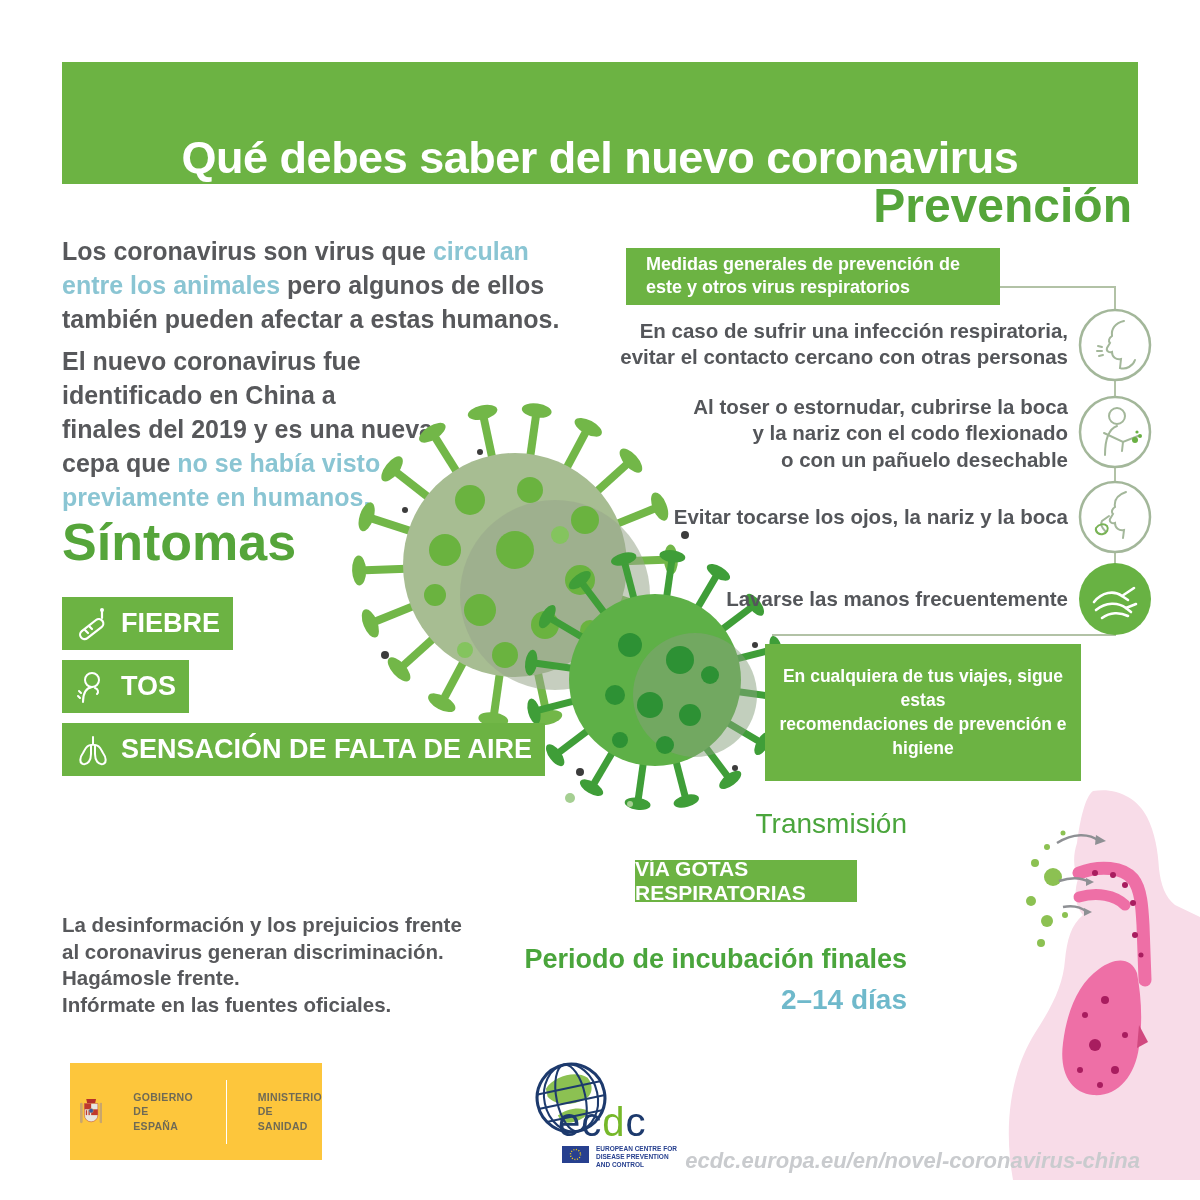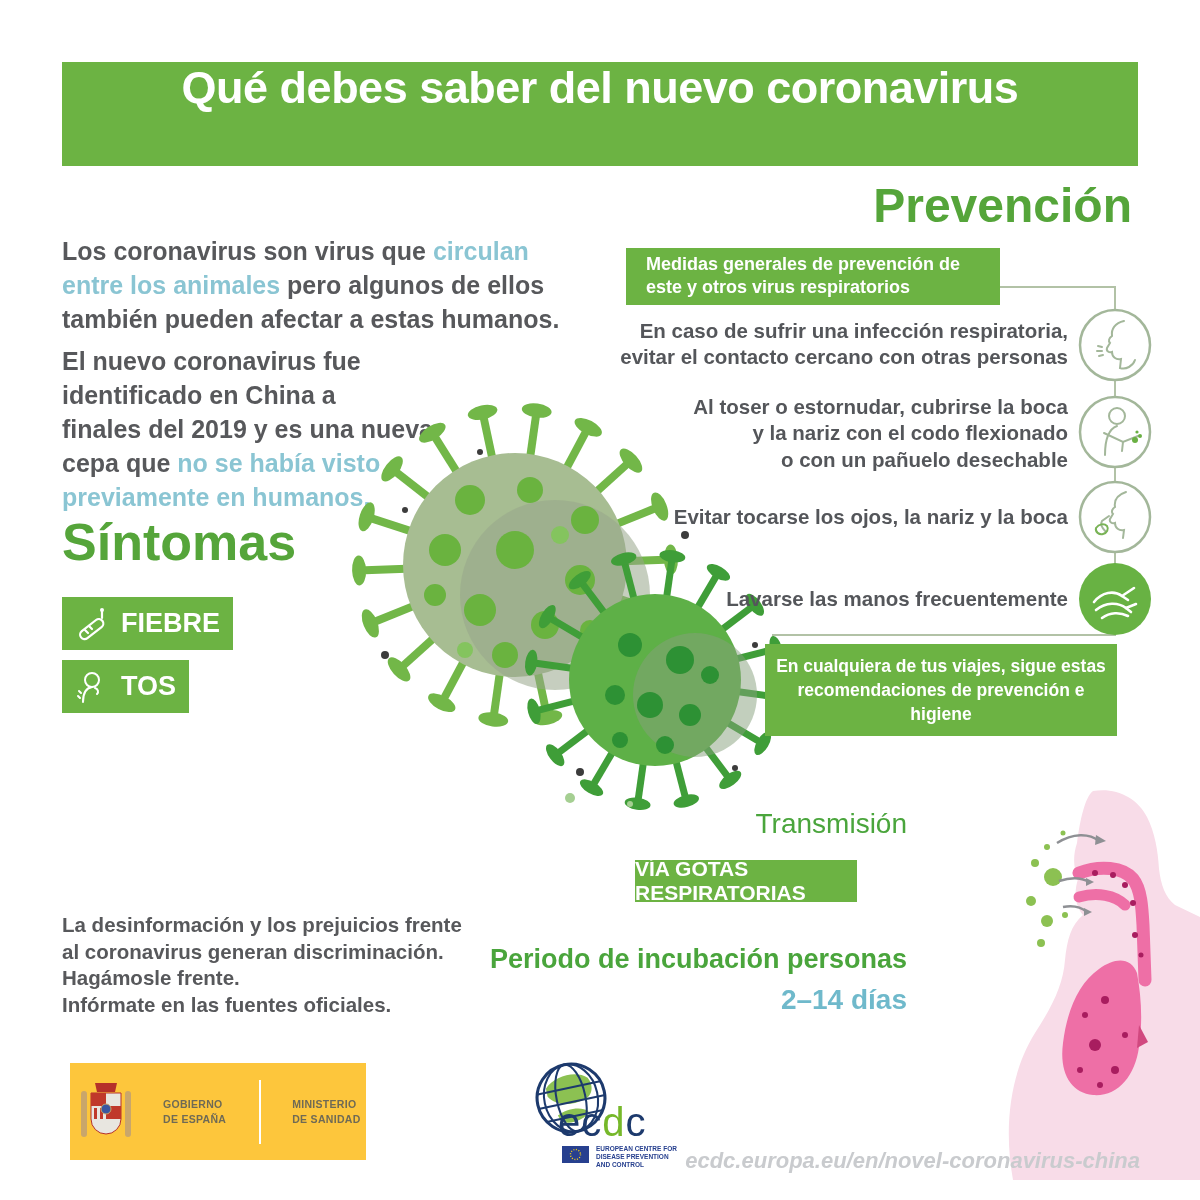--- a/index.html
+++ b/index.html
@@ -2,22 +2,22 @@
 <html><head>
 <meta charset="utf-8">
 <style>
   html,body{margin:0;padding:0;background:#e9e9e9;}
   .page{position:relative;width:1200px;height:1200px;background:#ffffff;overflow:hidden;
         font-family:"Liberation Sans",sans-serif;margin:0 auto;}
   .abs{position:absolute;}
   .pre{white-space:pre-line;}
 
   
-  .banner{left:62px;top:62px;width:1076px;height:104px;background:#6cb343;
-          display:flex;align-items:flex-start;justify-content:center;}
+  .banner{left:62px;top:62px;width:1076px;height:122px;background:#6cb343;
+          display:flex;align-items:flex-end;justify-content:center;}
   .banner h1{margin:0;color:#ffffff;font-size:45px;font-weight:700;letter-spacing:-.5px;}
 
   
   .intro{color:#57585b;font-size:25px;font-weight:700;line-height:1.36;}
   .intro-1{left:62px;top:234px;width:560px;}
   .intro-2{left:62px;top:344px;width:460px;}
   .teal{color:#8ac5d3;}
 
   
   .sintomas-h{left:62px;top:512px;color:#55a53a;font-size:52px;font-weight:700;}
@@ -30,36 +30,36 @@
   
   .prevencion-h{right:68px;top:178px;color:#55a53a;font-size:48px;font-weight:700;}
   .medidas-badge{left:626px;top:248px;width:334px;background:#6cb343;color:#fff;
                  font-size:18px;font-weight:700;line-height:1.3;padding:5px 20px;z-index:3;}
   .connector{background:#b2c2a6;z-index:1;}
   .prev-item{right:132px;color:#54565a;font-size:20.5px;font-weight:700;line-height:1.29;
              text-align:right;z-index:2;}
   .pi-1{top:318px;} .pi-2{top:394px;} .pi-3{top:504px;} .pi-4{top:586px;}
   .prev-icon{left:1078px;width:74px;height:74px;z-index:2;}
   .ic-1{top:308px;} .ic-2{top:395px;} .ic-3{top:480px;} .ic-4{top:562px;}
-  .travel-badge{left:765px;top:644px;width:352px;background:#6cb343;color:#fff;text-align:center;
-                font-size:17.5px;font-weight:700;line-height:1.38;padding:10px 0;z-index:3;}
+  .travel-badge{left:765px;top:644px;width:316px;background:#6cb343;color:#fff;text-align:center;
+                font-size:17.5px;font-weight:700;line-height:1.38;padding:20px 0;z-index:3;}
 
   
   .advice{left:62px;color:#57585b;font-size:20.5px;font-weight:700;line-height:1.3;}
   .advice-1{top:812px;} .advice-2{top:912px;}
 
   
   .transmision-h{right:293px;top:808px;color:#4aa53c;font-size:28px;font-weight:400;}
   .via-badge{left:635px;top:860px;width:222px;height:42px;background:#6cb343;color:#fff;
              display:flex;align-items:center;justify-content:center;font-size:21px;font-weight:700;z-index:3;}
   .periodo{right:293px;top:944px;color:#4aa53c;font-size:27px;font-weight:700;}
   .dias{right:293px;top:984px;color:#6fb9cb;font-size:28px;font-weight:700;}
 
   
-  .gov-logo{left:70px;top:1063px;width:296px;height:97px;background:#fdc63c;
+  .gov-logo{left:70px;top:1063px;width:252px;height:97px;background:#fdc63c;
             display:flex;align-items:center;z-index:3;gap:19px;}
   .gov-text{color:#6f6a55;font-size:10.5px;font-weight:700;line-height:1.35;letter-spacing:.3px;}
   .gov-div{width:2px;height:64px;background:#ffffff;margin:0 12px 0 14px;}
   .ecdc{left:530px;top:1056px;width:180px;height:116px;z-index:3;}
   .ecdc-word{position:absolute;left:28px;top:44px;font-size:40px;font-weight:400;
              color:#1d3a6d;letter-spacing:1px;}
   .ecdc-word .d{color:#76b82a;}
   .eu-flag{position:absolute;left:32px;top:90px;width:27px;height:17px;background:#27408f;}
   .ecdc-sub{position:absolute;left:66px;top:89px;font-size:6.5px;font-weight:700;
             color:#27408f;line-height:1.25;}
@@ -294,20 +294,30 @@
       <g stroke="#ffffff" fill="none" stroke-width="2" stroke-linecap="round">
         <circle cx="17" cy="11" r="7"></circle>
         <path d="M8 33 C8 24 11 19 17 18"></path>
         <path d="M20 19 c3 1 4 4 2 6"></path>
         <path d="M4 22 l2 2 M3 27 l2 2"></path>
       </g>
     </svg>
     <span>TOS</span>
   </div>
 
+  <div class="abs sym-badge sym-3">
+    <svg width="36" height="36" viewBox="0 0 36 36">
+      <g stroke="#ffffff" fill="none" stroke-width="2" stroke-linecap="round">
+        <path d="M18 5 v8"></path>
+        <path d="M16 13 C11 13 10 18 8 21 C5 25 4 31 8 32 C13 33 16 28 16 22 Z"></path>
+        <path d="M20 13 C25 13 26 18 28 21 C31 25 32 31 28 32 C23 33 20 28 20 22 Z"></path>
+      </g>
+    </svg>
+    <span>SENSACIÓN DE FALTA DE AIRE</span>
+  </div>
 
   <div class="abs prevencion-h">Prevención</div>
   <div class="abs medidas-badge pre">Medidas generales de prevención de
 este y otros virus respiratorios</div>
 
   <div class="abs connector" style="left:958px;top:286px;width:158px;height:2px;"></div>
   <div class="abs connector" style="left:1114px;top:286px;width:2px;height:350px;"></div>
   <div class="abs connector" style="left:772px;top:634px;width:344px;height:2px;"></div>
 
   <div class="abs prev-item pi-1 pre">En caso de sufrir una infección respiratoria,
@@ -365,21 +375,21 @@
   <div class="abs travel-badge pre">En cualquiera de tus viajes, sigue estas
 recomendaciones de prevención e higiene</div>
 
   <div class="abs advice advice-2 pre">La desinformación y los prejuicios frente
 al coronavirus generan discriminación.
 Hagámosle frente.
 Infórmate en las fuentes oficiales.</div>
 
   <div class="abs transmision-h">Transmisión</div>
   <div class="abs via-badge">VÍA GOTAS RESPIRATORIAS</div>
-  <div class="abs periodo">Periodo de incubación personas</div>
+  <div class="abs periodo">Periodo de incubación finales</div>
   <div class="abs dias">2–14 días</div>
 
   <svg class="abs art" style="left:995px;top:785px;" width="205" height="395" viewBox="0 0 205 395">
     <path d="M98 6 C120 2 142 12 152 32 C160 48 163 66 164 84 C166 100 170 112 180 120
              L205 132 L205 395 L18 395 C8 340 16 286 40 248 C58 220 68 200 70 175
              C72 155 76 140 88 130 C78 118 80 104 83 94 C78 82 78 70 82 58 C85 35 90 12 98 6 Z" fill="#f8dce8"></path>
     <g stroke="#ee6fa6" fill="none" stroke-linecap="round">
       <path d="M84 88 C105 80 128 82 138 94 C146 104 147 122 148 140 L150 195" stroke-width="13"></path>
       <path d="M84 112 C102 107 120 110 130 120" stroke-width="11"></path>
     </g>

